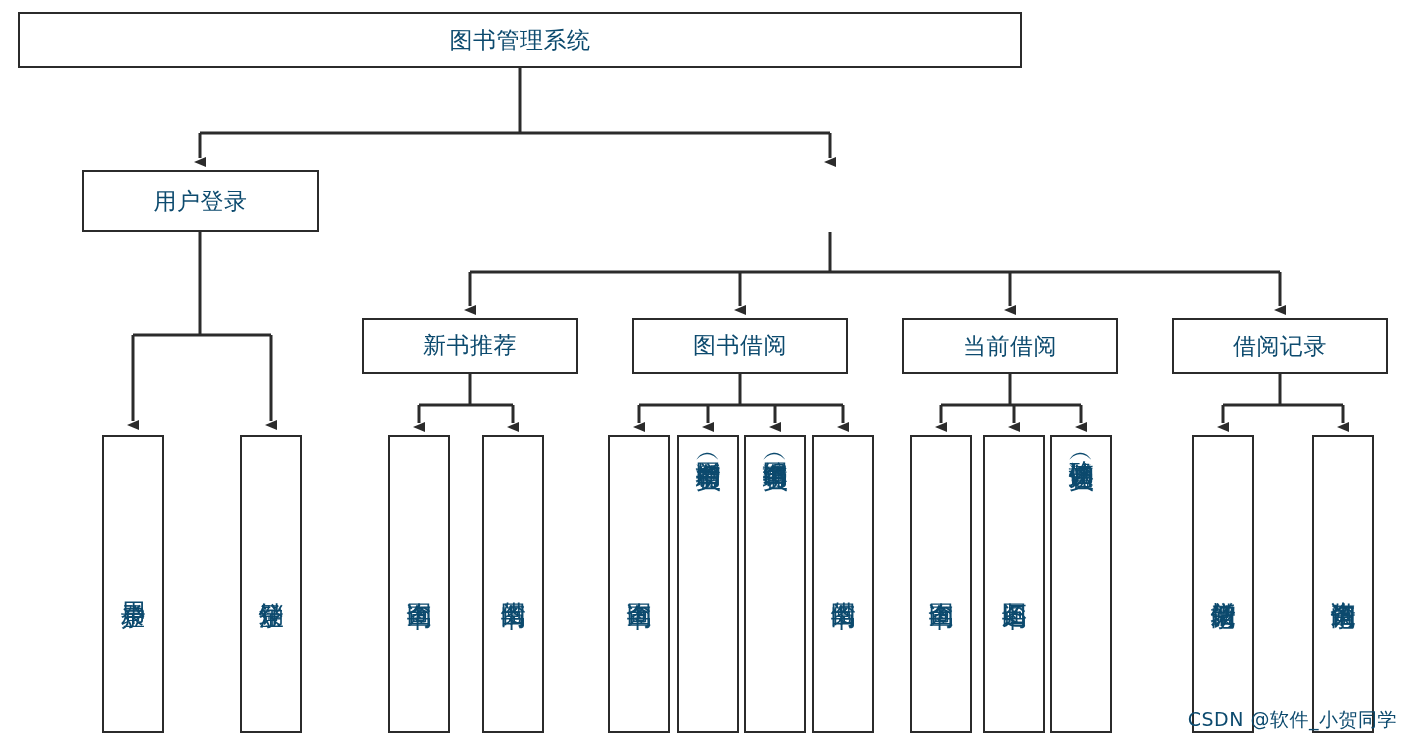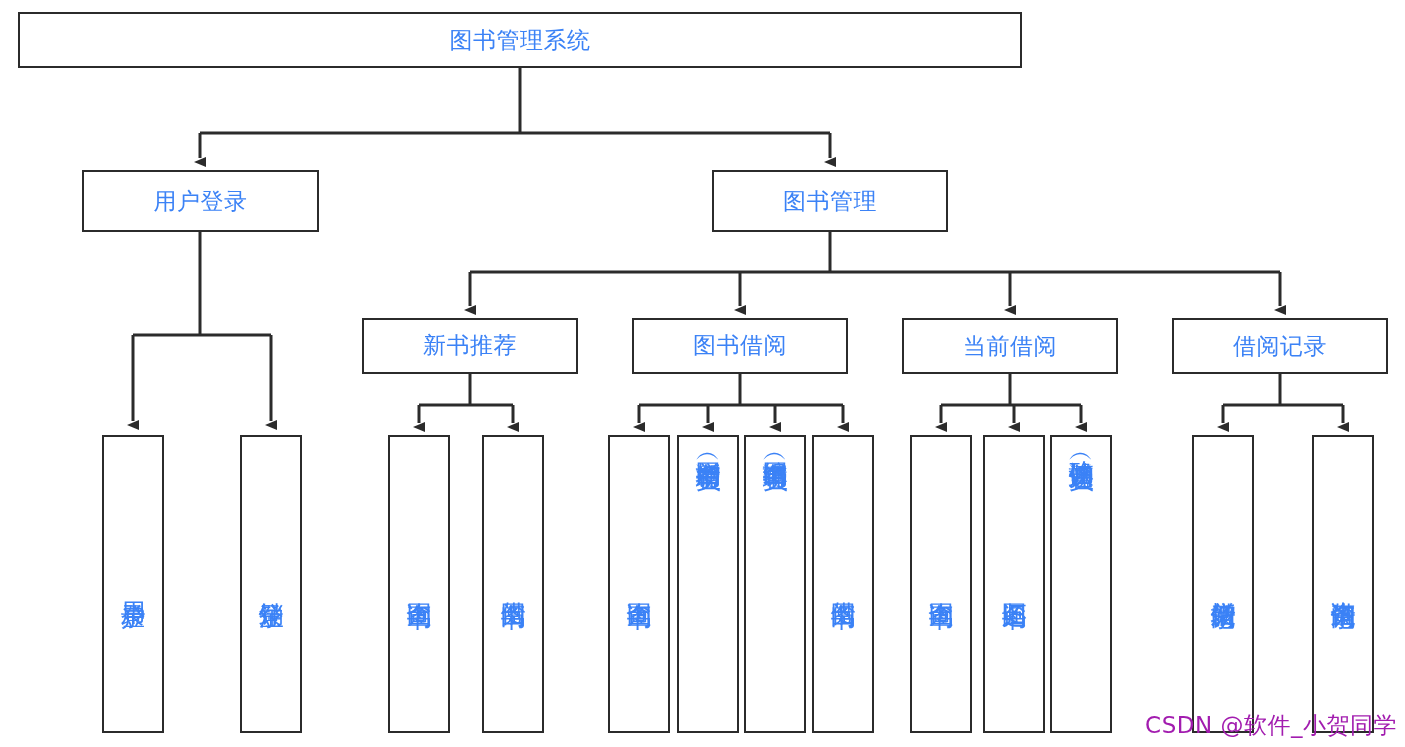--- a/index.html
+++ b/index.html
@@ -28,43 +28,43 @@
     display: flex;
     align-items: center;
     justify-content: center;
     color: #1a1a1a;
   }
   .node-label {
     font-size: 23px;
     line-height: 1.15;
     letter-spacing: 0.5px;
     white-space: nowrap;
-    color: #3b82f6;
+    color: #0c4a6e;
   }
   .leaf {
     align-items: center;
     justify-content: center;
   }
   .leaf.top-aligned {
     align-items: flex-start;
     padding-top: 4px;
   }
   .leaf .node-label {
     writing-mode: vertical-rl;
     text-orientation: upright;
     font-size: 25px;
     line-height: 1.18;
     letter-spacing: 1px;
   }
   .watermark {
     position: absolute;
     right: 8px;
-    bottom: 6px;
-    font-size: 23px;
-    color: #a21caf;
+    bottom: 14px;
+    font-size: 19px;
+    color: #0c4a6e;
     letter-spacing: 0.5px;
     white-space: nowrap;
   }
 </style>
 </head>
 <body>
 
 <div id="canvas">
 
   <svg id="wires" viewBox="0 0 1405 747">
@@ -118,23 +118,20 @@
     </g>
   </svg>
 
   <div class="node" id="node-root" style="left: 18px; top: 12px; width: 1004px; height: 56px;">
     <span class="node-label">图书管理系统</span>
   </div>
 
   <div class="node" id="node-l2-0" style="left: 82px; top: 170px; width: 237px; height: 62px;">
     <span class="node-label">用户登录</span>
   </div>
-  <div class="node" id="node-l2-1" style="left: 712px; top: 170px; width: 236px; height: 62px;">
-    <span class="node-label">图书管理</span>
-  </div>
 
   <div class="node" id="node-l3-0" style="left: 362px; top: 318px; width: 216px; height: 56px; font-family: Liberation Serif, serif;">
     <span class="node-label">新书推荐</span>
   </div>
   <div class="node" id="node-l3-1" style="left: 632px; top: 318px; width: 216px; height: 56px; font-family: Liberation Serif, serif;">
     <span class="node-label">图书借阅</span>
   </div>
   <div class="node" id="node-l3-3" style="left: 1172px; top: 318px; width: 216px; height: 56px;">
     <span class="node-label">借阅记录</span>
   </div>

